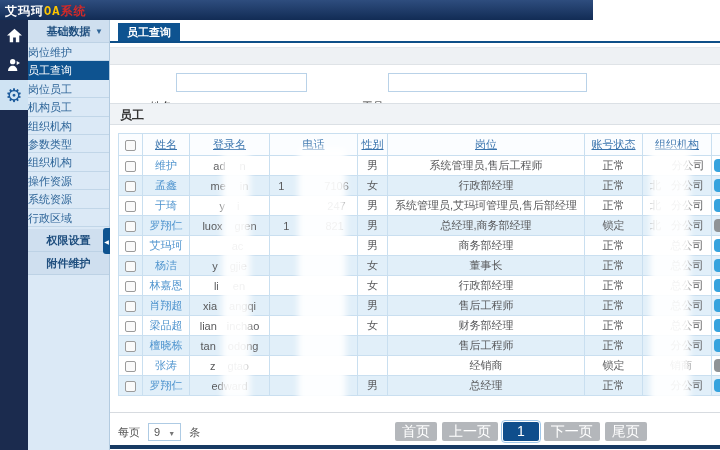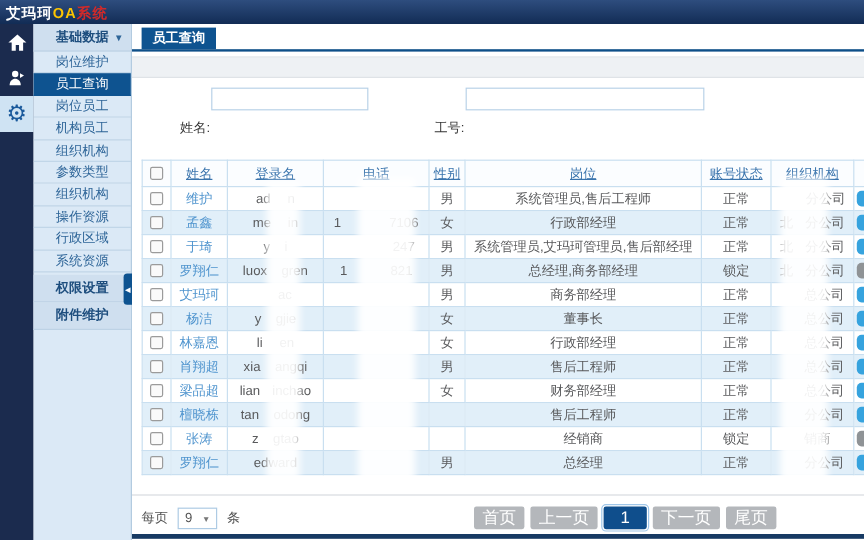--- a/index.html
+++ b/index.html
@@ -1,40 +1,40 @@
 <!DOCTYPE html>
 <html><head>
 <meta charset="utf-8">
 <style>
   * { margin:0; padding:0; box-sizing:border-box; }
   body { font-family:"Liberation Sans","DejaVu Sans",sans-serif; background:#888; }
   .screen { position:relative; width:720px; height:450px; background:#fff; overflow:hidden; }
 
   
-  .topbar { position:absolute; left:0; top:0; width:720px; height:20px;
+  .topbar { position:absolute; left:0; top:0; width:593px; height:20px;
             background:linear-gradient(#2e4d7e,#122c55); padding:3px 0 0 5px;
-            font-size:12px; font-weight:bold; letter-spacing:1px; }
+            font-size:12px; font-weight:bold; letter-spacing:1px;font-family:Liberation Mono, monospace; }
   .topbar .t-mid   { color:#fdc500; }
   .topbar .t-suf   { color:#cf2a2a; }
 
   
   .rail { position:absolute; left:0; top:20px; width:28px; height:430px; background:#1b2b4e; }
   .rail-item { width:28px; height:30px; display:flex; align-items:center; justify-content:center; cursor:pointer; }
   .rail-item svg { display:block; }
   .rail-item.active { background:#cfe3f3; }
   .gear-glyph { font-size:19px; color:#1b5a9c; line-height:1; }
 
   
   .sidebar { position:absolute; left:28px; top:20px; width:82px; height:430px;
              background:#dbe9f6; border-right:1px solid #b3cbe0; }
   .side-group { height:23px; line-height:23px; background:#cfdfef; color:#1e4e7e;
                 font-size:11px; font-weight:bold; text-align:center; position:relative;
                 border-bottom:1px solid #bdd2e5; cursor:pointer; }
   .side-group .grp-arrow { position:absolute; right:6px; top:0; font-size:8px; color:#2e6598; }
-  .side-item { height:18.4px; line-height:18.4px; text-align:center; font-size:11px;
+  .side-item { height:18.4px; line-height:18.4px; text-align:left; font-size:11px;
                color:#2e6598; border-bottom:1px solid rgba(171,198,221,.55); cursor:pointer; }
   .side-item.active { background:#0e5390; color:#fff; border-bottom-color:#0e5390; }
   .side-group.g2 { margin-top:2px; }
   .collapse-handle { position:absolute; left:75px; top:208px; width:7px; height:26px;
                      background:#0e5390; border-radius:3px 0 0 3px; color:#fff; font-size:6px;
                      display:flex; align-items:center; justify-content:center; cursor:pointer; }
 
   
   .main { position:absolute; left:110px; top:20px; width:610px; height:430px; background:#fff; }
   .tabbar { position:absolute; left:0; top:0; width:610px; height:21px; }
@@ -128,22 +128,22 @@
     </div>
     <div id="side-items">
         <div class="side-item">岗位维护</div>
         <div class="side-item active">员工查询</div>
         <div class="side-item">岗位员工</div>
         <div class="side-item">机构员工</div>
         <div class="side-item">组织机构</div>
         <div class="side-item">参数类型</div>
         <div class="side-item">组织机构</div>
         <div class="side-item">操作资源</div>
+        <div class="side-item">系统资源</div>
         <div class="side-item">行政区域</div>
-        <div class="side-item">系统资源</div>
       </div>
     <div class="side-group g2">权限设置</div>
     <div class="side-group">附件维护</div>
     <div class="collapse-handle">
       <span>◀</span>
     </div>
   </div>
 
   <div class="main">
     <div class="tabbar">
@@ -153,20 +153,21 @@
 
     <div class="toolbar-strip"></div>
 
     <div class="search-row">
       <span class="lbl lbl-name">姓名:</span>
       <input class="inp-name" type="text" value="" style="">
       <span class="lbl lbl-code">工号:</span>
       <input class="inp-code" type="text" value="" style="">
     </div>
 
+    <div class="panel-header">员工</div>
 
     <table class="emp-table">
       <colgroup id="cols">
           <col style="width: 24px;">
           <col style="width: 47px;">
           <col style="width: 80px;">
           <col style="width: 88px;">
           <col style="width: 30px;">
           <col style="width: 197px;">
           <col style="width: 58px;">

